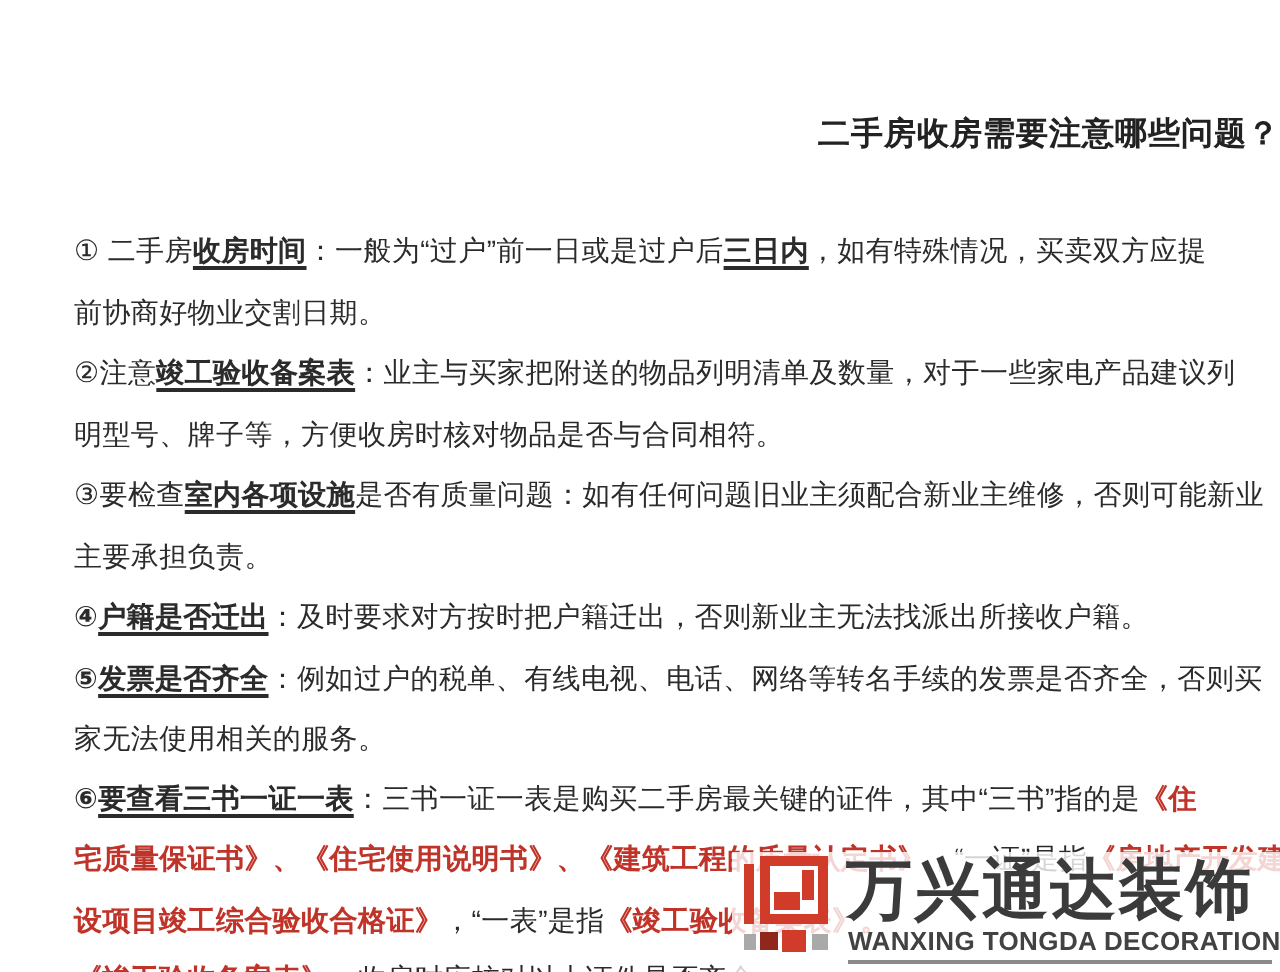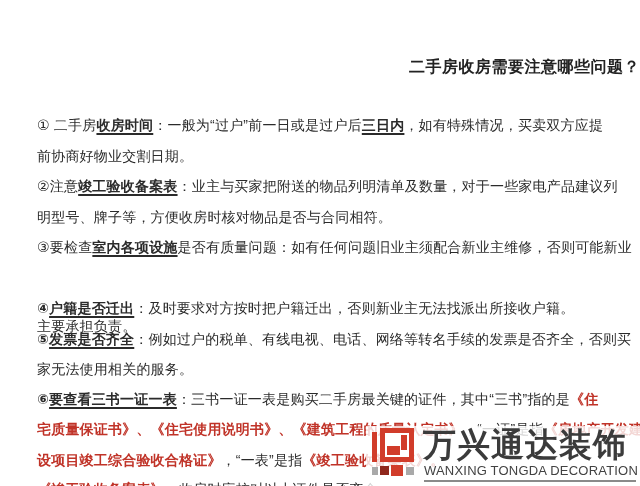--- a/index.html
+++ b/index.html
@@ -68,21 +68,21 @@
   .sq3 { left: 19px; top: 0;  width: 12px; height: 11px; background: var(--logo-red, #d13c2a); }
   .sq4 { left: 34px; top: 2px; width: 8px;  height: 8px;  background: #a9a9a9; }
   .logo-cn {
     position: absolute; left: 57px; top: -3px;
     font-size: 33px; font-weight: bold;
     color: #3b3b3b; letter-spacing: 1px;
     white-space: nowrap;
   }
   .logo-en {
     position: absolute; left: 58px; top: 37px;
-    font-size: 13px; font-weight: normal;
+    font-size: 13px; font-weight: bold;
     color: #424242; letter-spacing: 0.2px;
     white-space: nowrap;
   }
   .logo-underline {
     position: absolute; left: 58px; top: 54px;
     width: 212px; height: 2px; background: #8a8a8a;
   }
 </style>
 </head>
 <body>
@@ -91,21 +91,21 @@
 
   <div class="doc-title">二手房收房需要注意哪些问题？</div>
 
 
   <div>
       <div class="line" style="top: 117px;"><span class="seg-n">① 二手房</span><span class="seg-bu">收房时间</span><span class="seg-n">：一般为“过户”前一日或是过户后</span><span class="seg-bu">三日内</span><span class="seg-n">，如有特殊情况，买卖双方应提</span></div>
       <div class="line" style="top: 148px;"><span class="seg-n">前协商好物业交割日期。</span></div>
       <div class="line" style="top: 178px;"><span class="seg-n">②注意</span><span class="seg-bu">竣工验收备案表</span><span class="seg-n">：业主与买家把附送的物品列明清单及数量，对于一些家电产品建议列</span></div>
       <div class="line" style="top: 209px;"><span class="seg-n">明型号、牌子等，方便收房时核对物品是否与合同相符。</span></div>
       <div class="line" style="top: 239px;"><span class="seg-n">③要检查</span><span class="seg-bu">室内各项设施</span><span class="seg-n">是否有质量问题：如有任何问题旧业主须配合新业主维修，否则可能新业</span></div>
-      <div class="line" style="top: 270px; margin-top: 48px;"><span class="seg-n">主要承担负责。</span></div>
+      <div class="line" style="top: 270px;"><span class="seg-n">主要承担负责。</span></div>
       <div class="line" style="top: 300px;"><span class="seg-b">④</span><span class="seg-bu">户籍是否迁出</span><span class="seg-n">：及时要求对方按时把户籍迁出，否则新业主无法找派出所接收户籍。</span></div>
       <div class="line" style="top: 331px;"><span class="seg-b">⑤</span><span class="seg-bu">发票是否齐全</span><span class="seg-n">：例如过户的税单、有线电视、电话、网络等转名手续的发票是否齐全，否则买</span></div>
       <div class="line" style="top: 361px;"><span class="seg-n">家无法使用相关的服务。</span></div>
       <div class="line" style="top: 391px;"><span class="seg-b">⑥</span><span class="seg-bu">要查看三书一证一表</span><span class="seg-n">：三书一证一表是购买二手房最关键的证件，其中“三书”指的是</span><span class="seg-rb">《住</span></div>
       <div class="line" style="top: 421px;"><span class="seg-rb">宅质量保证书》、《住宅使用说明书》、《建筑工程的质量认定书》</span><span class="seg-n">，“一证”是指</span><span class="seg-rb">《房地产开发建</span></div>
       <div class="line" style="top: 452px;"><span class="seg-rb">设项目竣工综合验收合格证》</span><span class="seg-n">，“一表”是指</span><span class="seg-rb">《竣工验收备案表》。</span></div>
       <div class="line" style="top: 481px;"><span class="seg-rb">《竣工验收备案表》</span><span class="seg-n">，收房时应核对以上证件是否齐全。</span></div>
     </div>
 
   <div class="logo">

